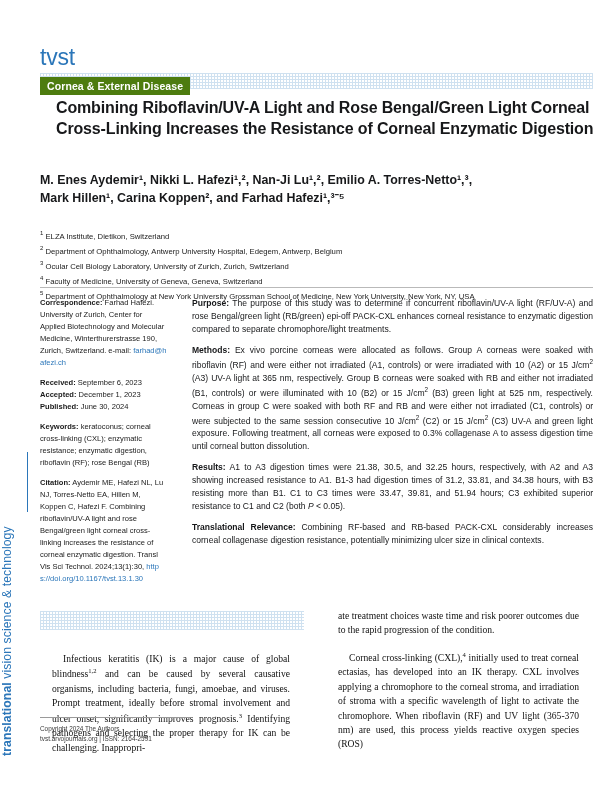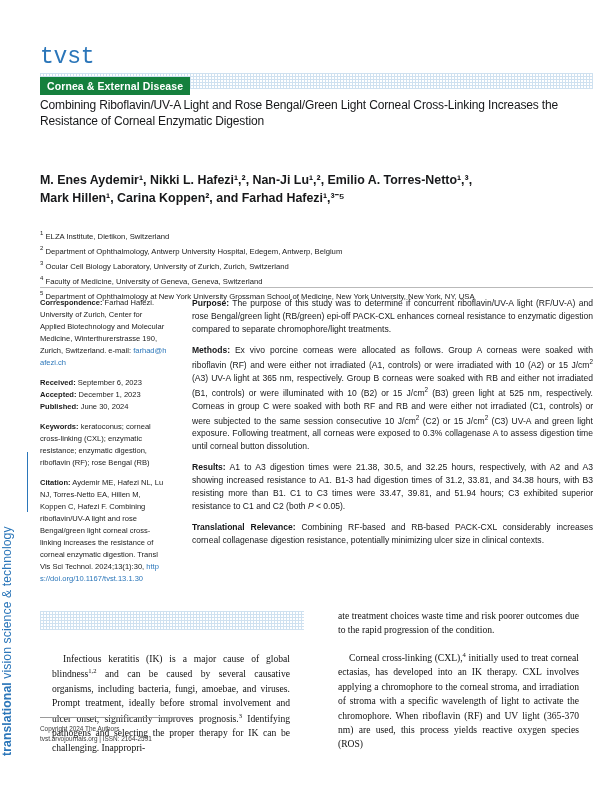--- a/index.html
+++ b/index.html
@@ -53,31 +53,31 @@
     width: 553px;
     height: 794px;
   }
 
   
   .masthead {
     position: absolute;
     left: 0; top: 46px;
   }
   .logo {
-    font-family: Liberation Mono, monospace;
+    font-family: Liberation Sans, sans-serif;
     font-size: 23px;
     color: #2b76b9;
     letter-spacing: -0.2px;
     line-height: 1;
     font-weight: 400;
   }
   .section-tag {
     margin-top: 8px;
     display: inline-block;
-    background: #15803d;
+    background: #4d7c0f;
     color: #ffffff;
     font-size: 10.5px;
     font-weight: 700;
     padding: 3.5px 7px 4px 7px;
     letter-spacing: 0.1px;
     line-height: 1;
   }
   .tag-strip {
     position: absolute;
     left: 0;
@@ -90,24 +90,24 @@
       repeating-linear-gradient(to bottom,
         #a9c9e4 0px, #a9c9e4 1px, transparent 1px, transparent 3px);
     opacity: 0.55;
     z-index: 0;
   }
   .section-tag-wrap { position: relative; z-index: 1; }
 
   
   .title {
     position: absolute;
-    left: 0; top: 98px;
+    left: 16px; top: 98px;
     width: 540px;
-    font-size: 12px;
-    font-weight: 400;
+    font-size: 16px;
+    font-weight: 700;
     line-height: 1.30;
     color: #17181a;
     letter-spacing: -0.15px;
   }
 
   
   .authors {
     position: absolute;
     left: 0; top: 172px;
     width: 540px;

